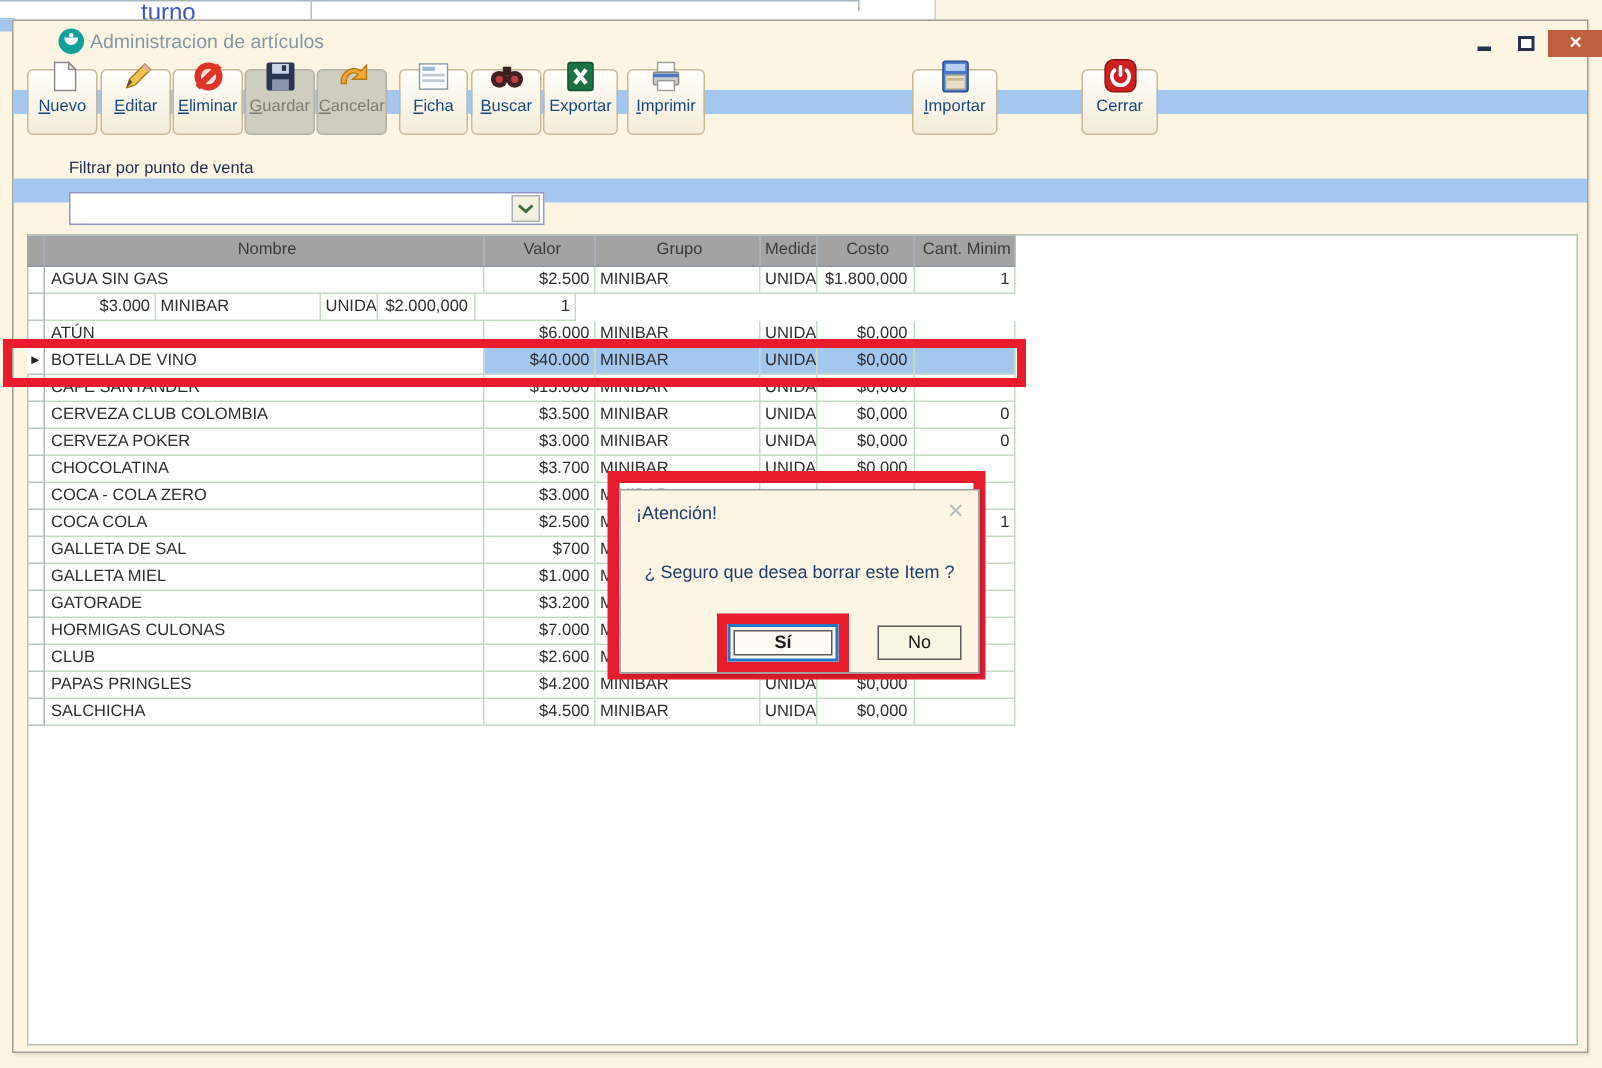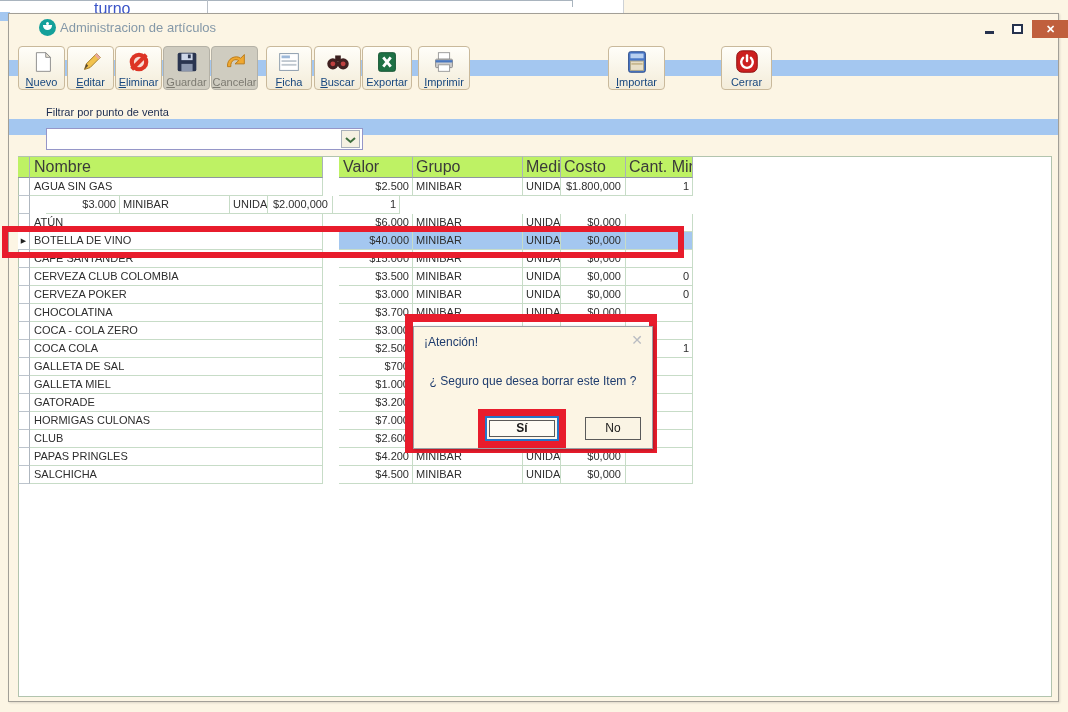--- a/index.html
+++ b/index.html
@@ -33,43 +33,43 @@
   .btn-min { position:absolute; left:959px; top:17px; width:9px; height:3px; background:#26324e; cursor:pointer; }
   .btn-max { position:absolute; left:986px; top:10px; width:11px; height:10px; border:2px solid #26324e; background:#fff; cursor:pointer; }
   .btn-close { position:absolute; left:1006px; top:6px; width:37px; height:18px; background:#c05f3d;
                color:#fff; font-size:11px; font-weight:bold; text-align:center; line-height:18px; cursor:pointer; }
 
   
   .tb-band1 { position:absolute; left:9px; top:60px; width:1049px; height:16px; background:#a4c7f0; }
   .tb-band2 { position:absolute; left:9px; top:119px; width:1049px; height:16px; background:#a4c7f0; }
   .tbtn { position:absolute; top:46px; height:44px; border:1px solid #c9b99b; border-radius:4px;
           background:linear-gradient(#fffef9,#f3ecd9); display:flex; flex-direction:column;
-          align-items:center; justify-content:flex-end; cursor:pointer; padding-bottom:1px; }
+          align-items:center; justify-content:flex-end; cursor:pointer; padding-bottom:12px; }
   .tbtn .lbl { font-size:11px; color:#17477e; line-height:12px; white-space:nowrap; }
   .tbtn svg { display:block; margin-bottom:1px; }
   .tbtn.disabled { background:#cfccc0; border-color:#b4b1a6; cursor:default; }
   .tbtn.disabled .lbl { color:#7d7b72; }
 
   
   .filter-lbl { position:absolute; left:46px; top:106px; font-size:11px; color:#1c2c50; }
   .combo { position:absolute; left:46px; top:128px; width:317px; height:22px; background:#ffffff;
            border:1px solid #9596c8; }
   .combo-btn { position:absolute; right:2px; top:1px; width:19px; height:18px; background:#f5f1e2;
                border:1px solid #a9b0ba; display:flex; align-items:center; justify-content:center; cursor:pointer; }
 
   
   .grid-panel { position:absolute; left:18px; top:156px; width:1034px; height:541px;
                 background:#ffffff; border:1px solid #b2c4ae; }
   .thead { position:absolute; left:18px; top:157px; height:21px; display:flex; z-index:2; }
-  .hcell { border-right:1px solid #a9b1ba; border-bottom:1px solid #8e96a0; background:#bef264;
-           font-size:16px; color:#3a3a3a; line-height:19px; white-space:nowrap; overflow:hidden; cursor:pointer; }
+  .hcell { border-right:1px solid #a9b1ba; border-bottom:1px solid #8e96a0; background:#a3a3a3;
+           font-size:11px; color:#3a3a3a; line-height:19px; white-space:nowrap; overflow:hidden; cursor:pointer;text-align:center; }
   .trow  { position:absolute; left:18px; height:18px; display:flex; z-index:2; cursor:pointer; }
   .tcell { border-right:1px solid #c7dcc7; border-bottom:1px solid #c7dcc7; font-size:11px;
            color:#2e2e2e; line-height:17px; white-space:nowrap; overflow:hidden; background:transparent; }
-  .w-sel { width:12px; } .w-nom { width:293px; } .w-val { width:74px;margin-left:16px; } .w-gru { width:110px; }
+  .w-sel { width:12px; } .w-nom { width:293px; } .w-val { width:74px; } .w-gru { width:110px; }
   .w-med { width:38px; } .w-cos { width:65px; } .w-can { width:67px; }
   .c-sel { border-right:1px solid #aeb6bf; border-bottom:1px solid #bcc4cc; font-size:7px; text-align:center; line-height:17px; color:#222; }
   .c-nom { padding-left:4px; }
   .c-val { text-align:right; padding-right:3px; }
   .c-gru { padding-left:3px; }
   .c-med { padding-left:3px; }
   .c-cos { text-align:right; padding-right:4px; }
   .c-can { text-align:right; padding-right:3px; }
   .trow.selected .tcell { background:#a4c7f0; }
   .trow.selected .c-nom, .trow.selected .c-sel { background:#ffffff; }

